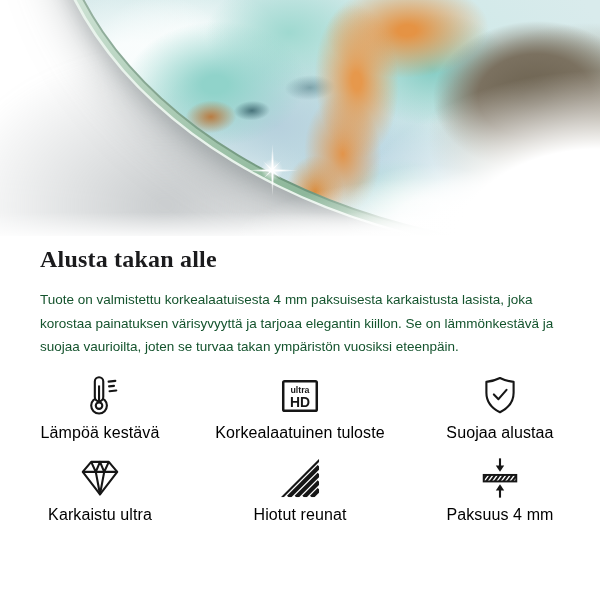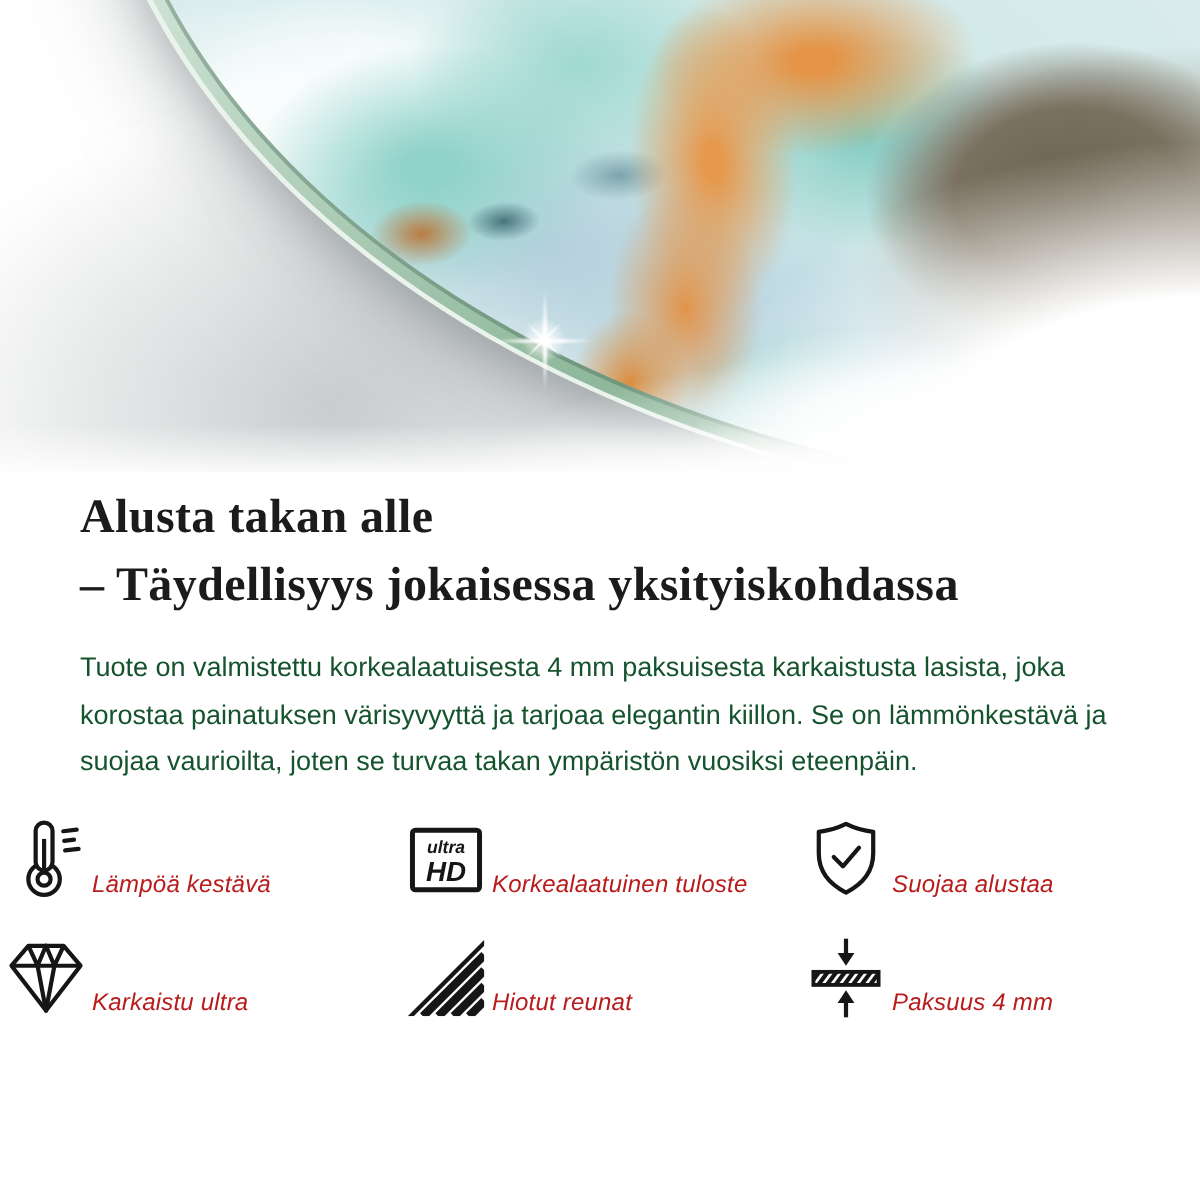--- a/index.html
+++ b/index.html
@@ -104,23 +104,23 @@
     color:#14532d;
   }
 
   
   .features {
     display:grid;
     grid-template-columns:repeat(3, 1fr);
     margin:14px -40px 0;
     row-gap:13px;
   }
-  .feature { display:flex; flex-direction:row; align-items:center;font-style:italic; }
+  .feature { display:flex; flex-direction:column; align-items:center; }
   .feature svg { width:46px; height:46px; display:block; }
-  .feature-label { margin-top:24px; font-size:12px; color:#b91c1c; letter-spacing:.1px; }
+  .feature-label { margin-top:5px; font-size:16px; color:#000000; letter-spacing:.1px; }
   .ic { stroke:#161616; fill:none; stroke-width:2.2; }
   .ic-fill { fill:#161616; stroke:none; }
   .badge-txt { fill:#161616; font-family:"Liberation Sans", sans-serif; font-weight:700; }
 </style>
 </head>
 <body>
 
 <section class="hero">
   <div class="hero-shadow"></div>
   <div class="plate">
@@ -133,21 +133,20 @@
       <i class="rh"></i>
       <i class="rv"></i>
       <i class="rd1"></i>
       <i class="rd2"></i>
   </div>
 </section>
 
 <main class="content">
   <h1 class="page-title">
     <span>Alusta takan alle</span>
-    <span>– Täydellisyys jokaisessa yksityiskohdassa</span>
   </h1>
   <p class="lead">Tuote on valmistettu korkealaatuisesta 4 mm paksuisesta karkaistusta lasista, joka korostaa painatuksen värisyvyyttä ja tarjoaa elegantin kiillon. Se on lämmönkestävä ja suojaa vaurioilta, joten se turvaa takan ympäristön vuosiksi eteenpäin.</p>
 
   <div class="features">
 
     <div class="feature">
       <svg viewBox="0 0 48 48" aria-hidden="true">
         <circle class="ic" cx="23" cy="34" r="8.2"></circle>
         <rect x="18.6" y="4.5" width="8.8" height="25" rx="4.4" fill="#fff" stroke="#161616" stroke-width="2.2"></rect>
         <line class="ic" x1="23" y1="13" x2="23" y2="30.5" stroke-width="1.8"></line>

